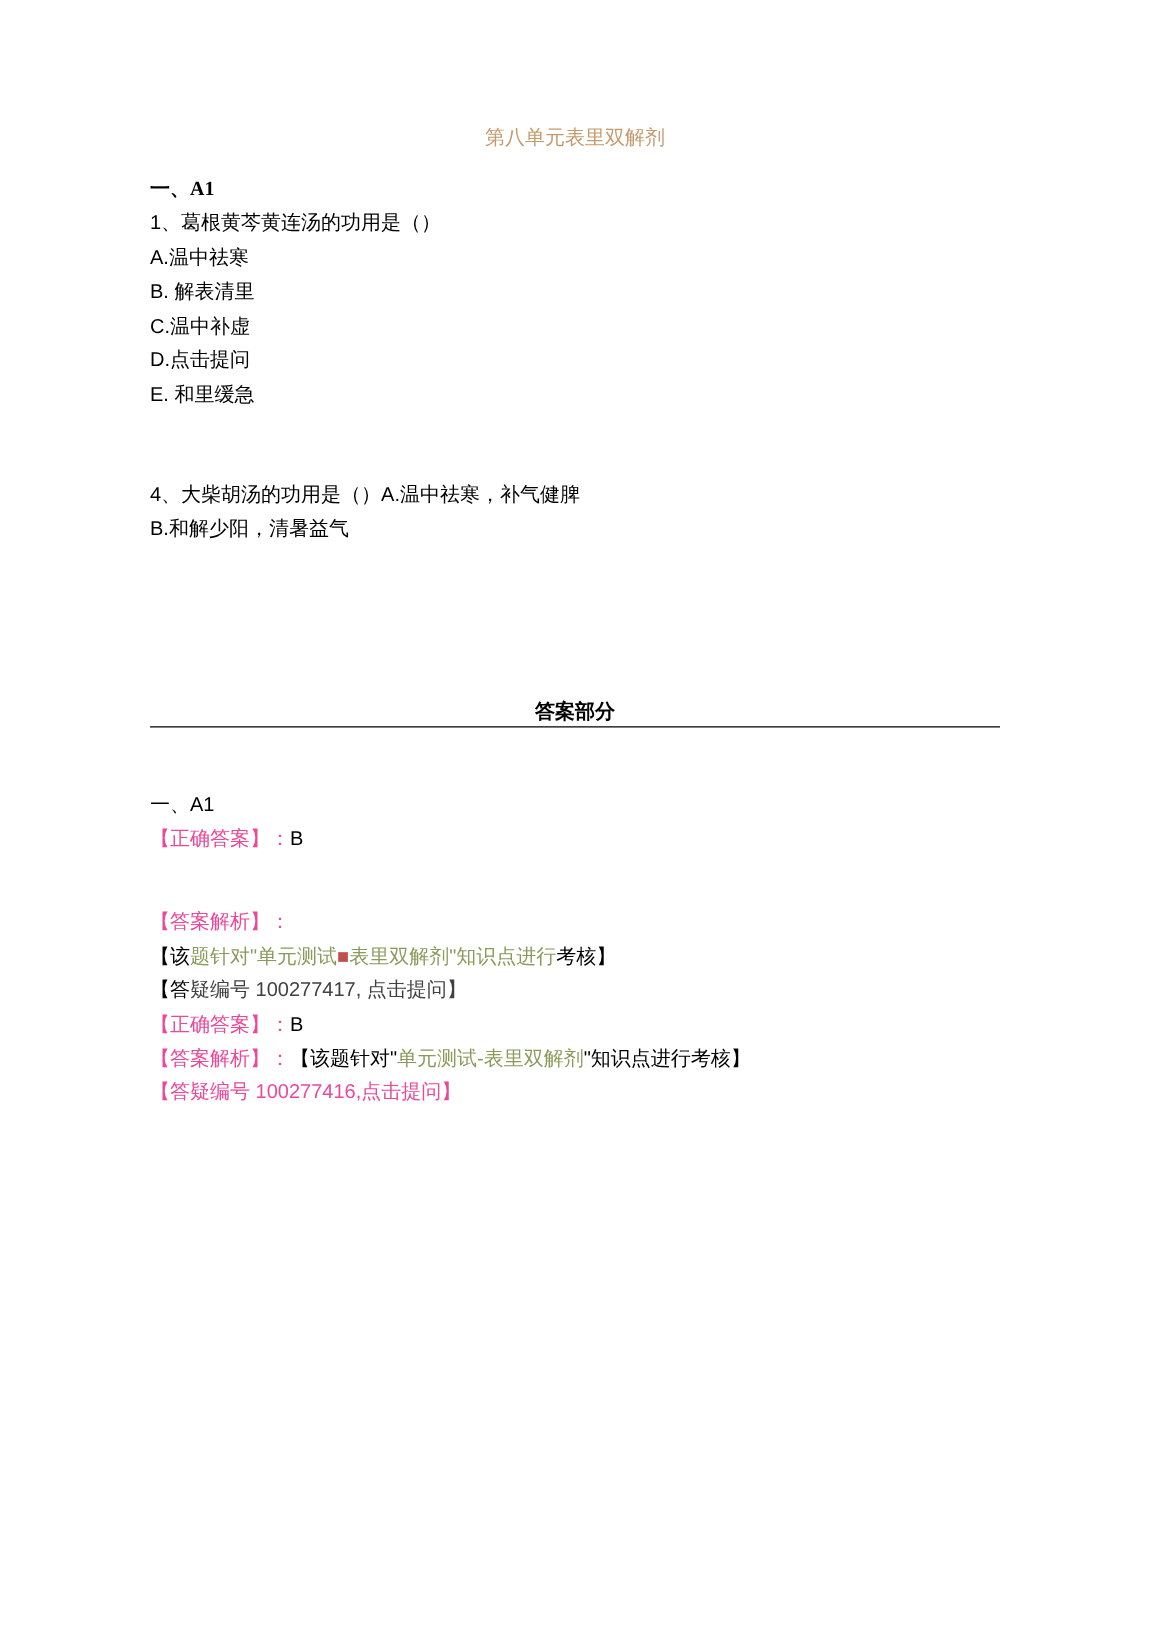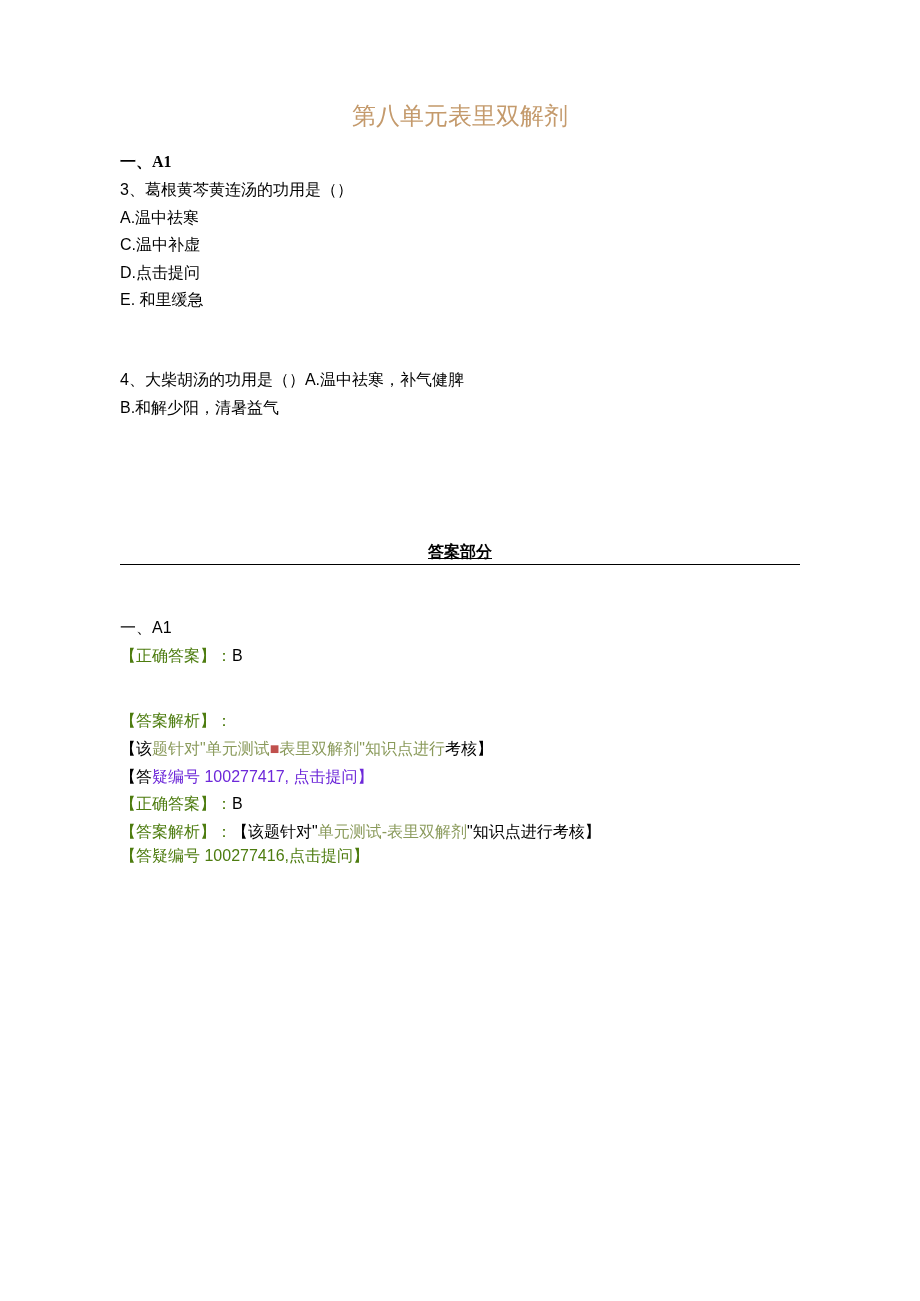--- a/index.html
+++ b/index.html
@@ -11,78 +11,78 @@
       font-size: 16px;
       background: #ffffff;
       color: #000000;
     }
     .page {
       padding: 100px 120px 0 120px;
     }
     .title {
       text-align: center;
       color: #c49a6c;
-      font-size: 24px;
+      font-size: 16px;
       margin-bottom: 20px;
       font-family: "SimSun", serif;
     }
     .section-header {
       font-weight: bold;
       font-size: 16px;
       margin-bottom: 4px;
       font-family: "SimSun", serif;
     }
     .line {
       margin: 2px 0;
       line-height: 1.6;
       font-family: "SimSun", "Microsoft YaHei", sans-serif;
     }
     .spacer-sm { height: 20px; }
     .spacer-md { height: 50px; }
     .spacer-lg { height: 70px; }
     .answer-header-wrapper {
       position: relative;
       margin-bottom: 30px;
-      text-decoration: underline;
     }
     .answer-header {
       text-align: center;
       font-weight: bold;
       font-family: "SimSun", serif;
     }
     .underline {
       border-bottom: 1px solid #000;
       position: absolute;
       bottom: -2px;
       left: 0;
       right: 0;
     }
-    .blue { color: #4d7c0f; margin-top: 40px; }
+    .blue { color: #ec4899; margin-top: 40px; }
     .olive { color: #8a9a5b; }
     .red { color: #c0504d; }
-    .teal { color: #6d28d9; }
+    .teal { color: #404040; }
     .footnote-right {
       text-align: left;
       margin-top: 2px;
     }
     .mono {
       font-family: Arial, "Microsoft YaHei", sans-serif;
     }
   </style>
 </head>
 <body>
 
 <div class="page">
 
   <div class="title">第八单元表里双解剂</div>
 
   <div class="section-header">一、A1</div>
 
-  <div class="line">3、葛根黄芩黄连汤的功用是（）</div>
+  <div class="line">1、葛根黄芩黄连汤的功用是（）</div>
   <div class="line">A.温中祛寒</div>
+  <div class="line">B. 解表清里</div>
   <div class="line">C.温中补虚</div>
   <div class="line">D.点击提问</div>
   <div class="line">E. 和里缓急</div>
 
   <div class="spacer-md"></div>
 
   <div class="line">4、大柴胡汤的功用是（）A.温中祛寒，补气健脾</div>
   <div class="line">B.和解少阳，清暑益气</div>
 
   <div class="spacer-lg"></div>

